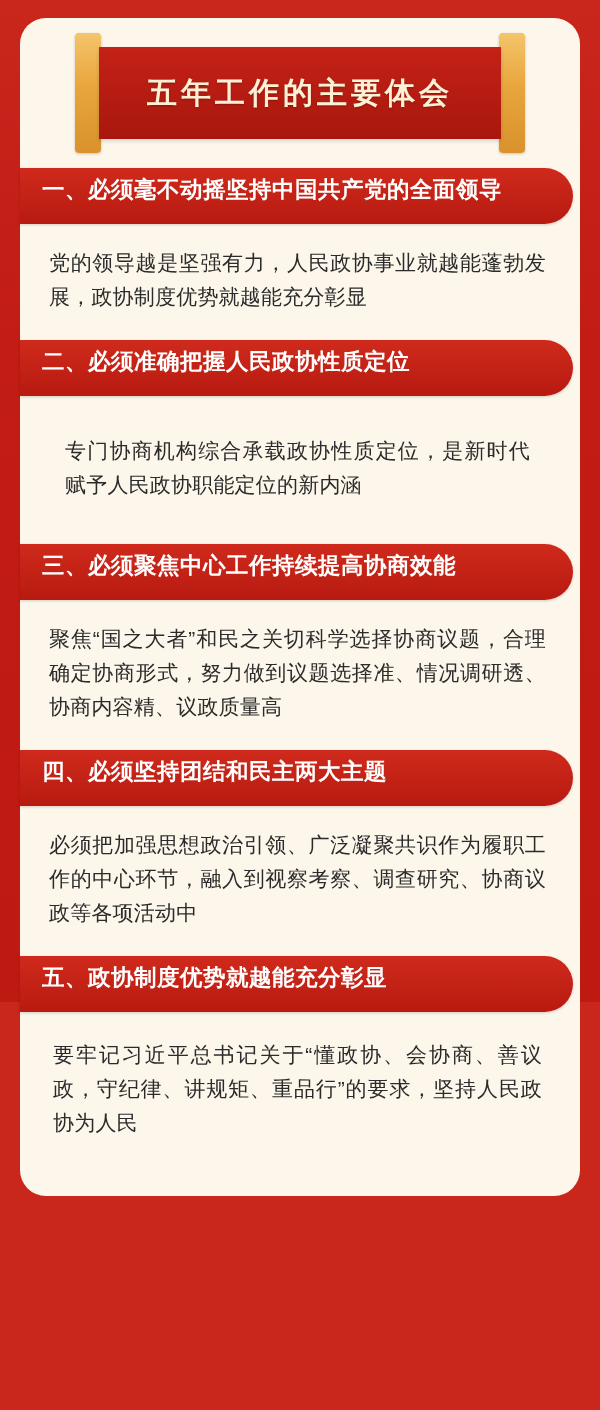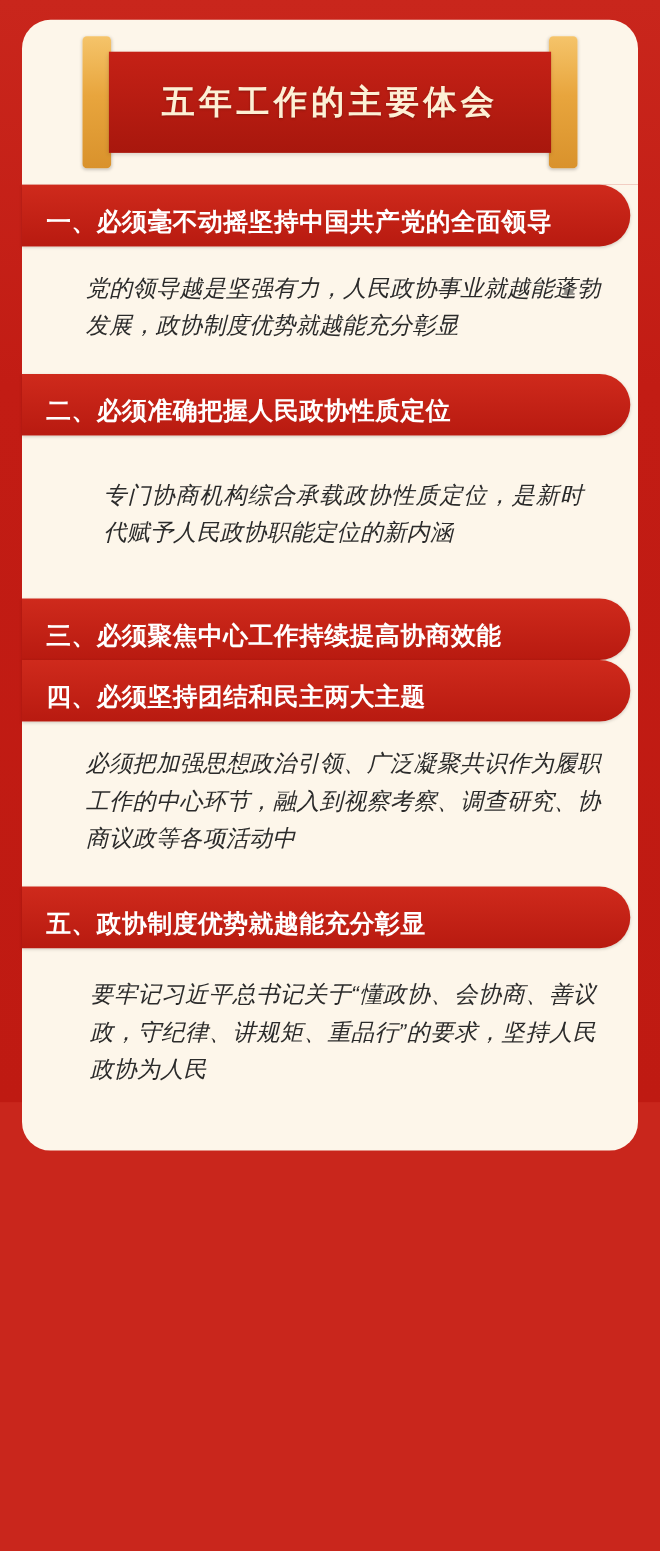--- a/index.html
+++ b/index.html
@@ -99,36 +99,35 @@
     position: relative;
   }
   .section-head {
     position: relative;
     margin-left: 0px;
     width: 553px;
     min-height: 56px;
     background: linear-gradient(180deg, #cf2a1c 0%, #b81a10 100%);
     border-radius: 0 28px 28px 0;
     display: flex;
-    align-items: flex-end;
+    align-items: flex-start;
     box-sizing: border-box;
     padding: 8px 26px 8px 22px;
     box-shadow: 0 1px 3px rgba(0,0,0,0.18);
   }
   .section-head .head-text {
     color: #ffffff;
     font-size: 22.5px;
     font-weight: bold;
     letter-spacing: 0.5px;
     line-height: 1.25;
   }
   .section-body {
-    padding: 22px 34px 26px 58px;
-    box-sizing: border-box;
-    font-style: italic;
+    padding: 22px 34px 26px 29px;
+    box-sizing: border-box;
   }
   .section-body .body-text {
     color: #2b2b2b;
     font-size: 21px;
     line-height: 1.62;
     letter-spacing: 0.2px;
     text-align: justify;
   }
   .sec-1 .section-head { margin-top: 0; }
 </style>
@@ -165,20 +164,23 @@
         </div>
         <div class="section-body">
           <p class="body-text" style="margin:16px;">专门协商机构综合承载政协性质定位，是新时代赋予人民政协职能定位的新内涵</p>
         </div>
       </div>
 
       <div class="section">
         <div class="section-head">
           <span class="head-text">三、必须聚焦中心工作持续提高协商效能</span>
         </div>
+        <div class="section-body">
+          <p class="body-text" style="margin:0;">聚焦“国之大者”和民之关切科学选择协商议题，合理确定协商形式，努力做到议题选择准、情况调研透、协商内容精、议政质量高</p>
+        </div>
       </div>
 
       <div class="section">
         <div class="section-head">
           <span class="head-text">四、必须坚持团结和民主两大主题</span>
         </div>
         <div class="section-body">
           <p class="body-text" style="margin:0;">必须把加强思想政治引领、广泛凝聚共识作为履职工作的中心环节，融入到视察考察、调查研究、协商议政等各项活动中</p>
         </div>
       </div>

